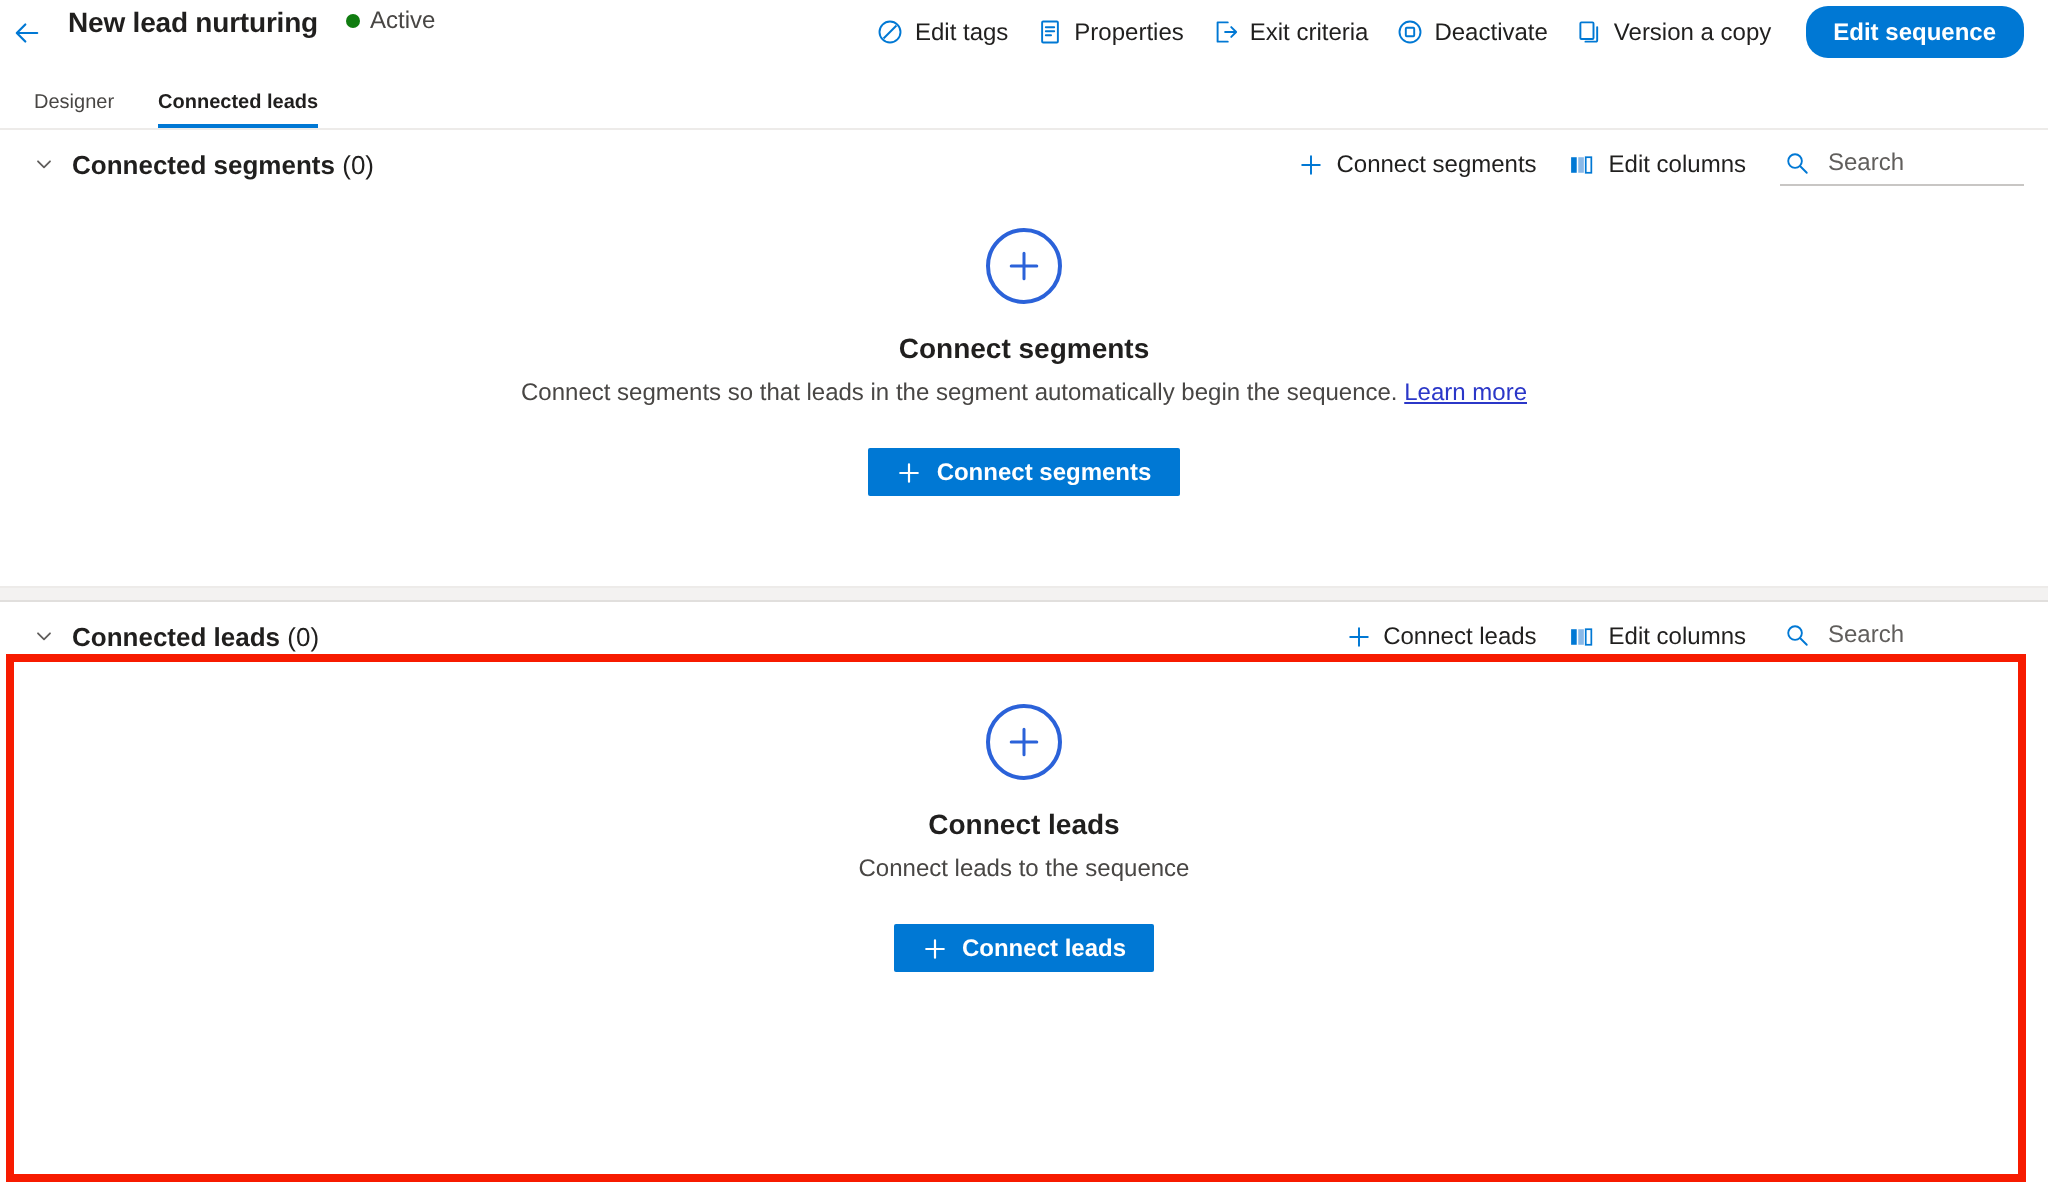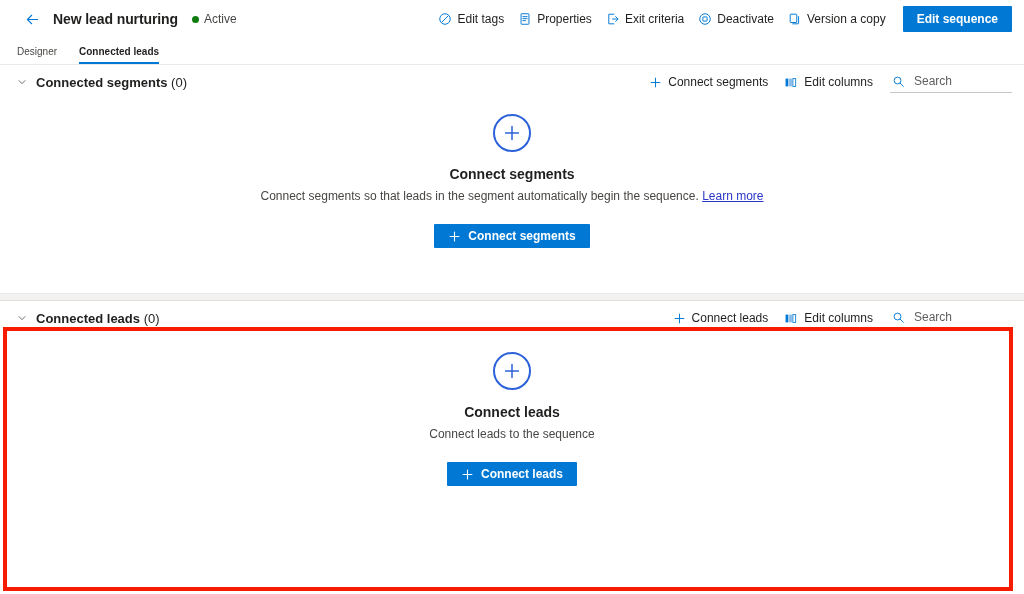--- a/index.html
+++ b/index.html
@@ -9,22 +9,22 @@
     background: #ffffff;
     font-family: "Liberation Sans", sans-serif;
     color: #201f1e;
     overflow: hidden;
   }
 
   .page { position: relative; width: 1024px; height: 594px; background: #fff; }
 
   
   .header {
-    display: flex; align-items: center;
-    height: 32px; padding: 0 12px 0 19px;
+    display: flex; align-items: flex-start;
+    height: 32px; padding: 0 12px 0 0;
     margin-top: 3px;
   }
   .back-btn {
     width: 26px; height: 26px;
     display: flex; align-items: center; justify-content: center;
     color: #0078d4; flex: none;
   }
   .back-btn svg { display: block; }
   .title {
     font-size: 14px; font-weight: 700; color: #201f1e;
@@ -51,21 +51,21 @@
     border: none;
   }
   .cmd .ic { display: flex; align-items: center; color: #0078d4; flex: none; }
   .cmd .ic svg { display: block; }
   .primary-btn {
     background: #0078d4; color: #fff; border: none;
     font-size: 12px; font-weight: 700;
     padding: 0 14px; height: 26px; line-height: 26px;
     margin-left: 10px; white-space: nowrap;
     font-family: "Liberation Sans", sans-serif;
-    border-radius: 1px;
+    border-radius: 11px;
   }
 
   
   .tabs {
     display: flex; align-items: flex-end;
     height: 30px; padding-left: 17px; gap: 22px;
     border-bottom: 1px solid #edebe9;
   }
   .tab {
     font-size: 10px; color: #484644; padding-bottom: 7px;

